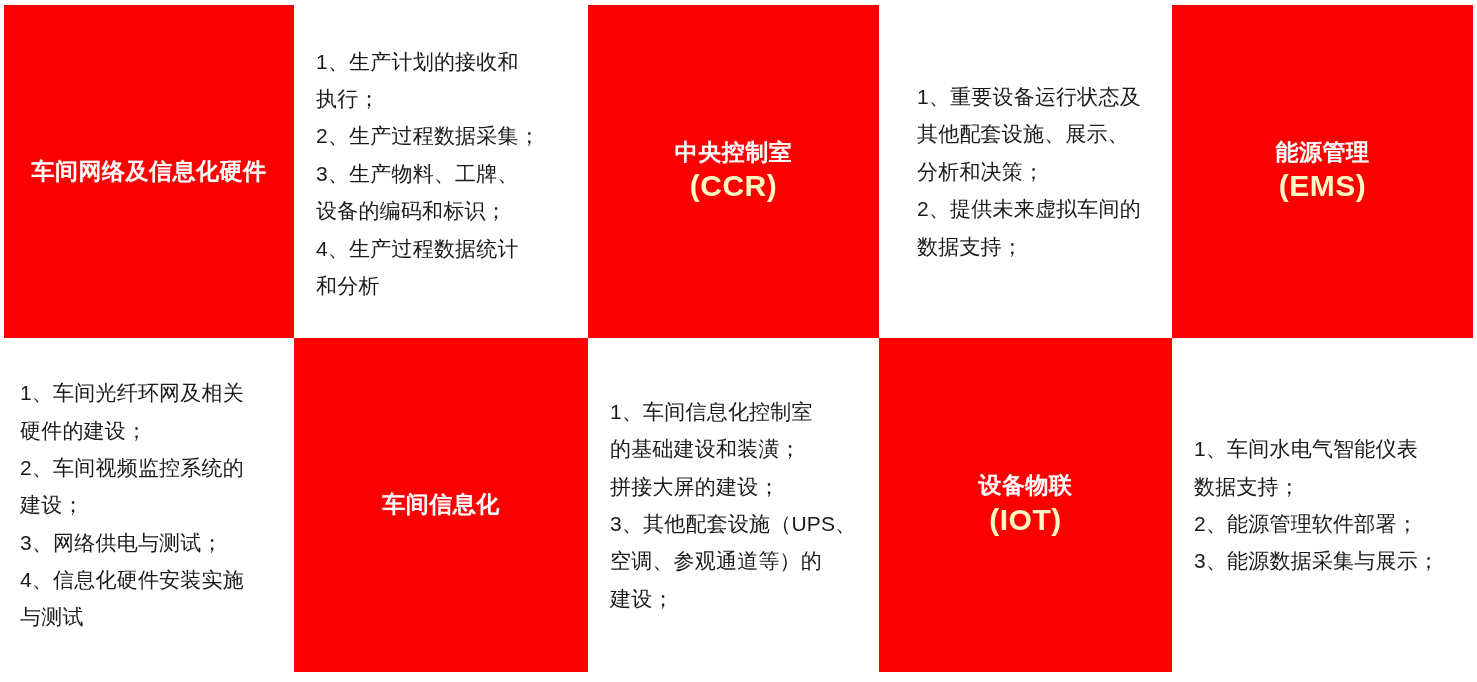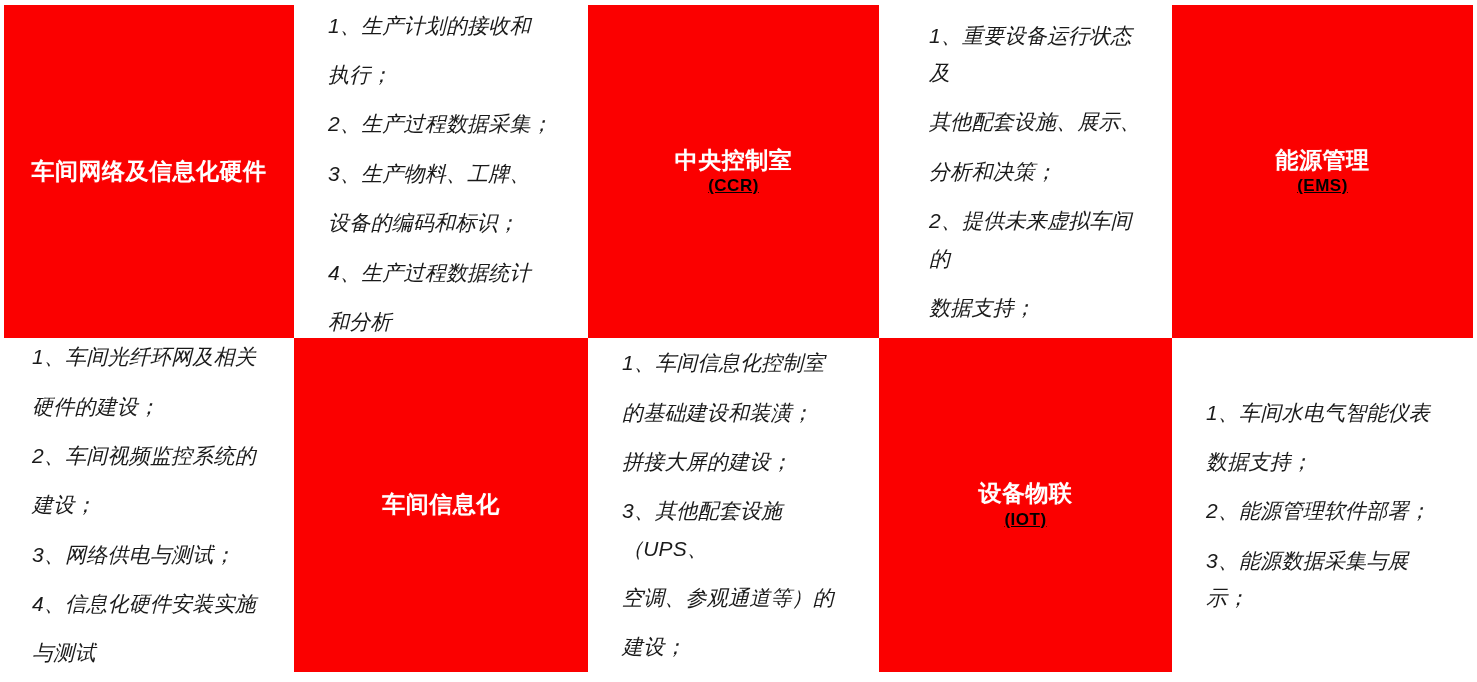--- a/index.html
+++ b/index.html
@@ -52,47 +52,45 @@
   .cell.red .title-line {
     color: #ffffff;
     font-weight: bold;
     font-size: 23px;
     line-height: 1.28;
     letter-spacing: 0.5px;
     padding: 0 14px;
     text-shadow: 0 0 1px rgba(255,255,255,0.35);
   }
   .cell.red .title-abbr {
-    color: #000000;
+    color: #fef9c3;
     font-weight: bold;
-    font-size: 17px;
+    font-size: 30px;
     line-height: 1.28;
     letter-spacing: 0.5px;
-    text-decoration: underline;
   }
 
   
   .cell.white {
     background: #ffffff;
     align-items: flex-start;
   }
   .cell.white .bullets {
     color: #1a1a1a;
     font-size: 21px;
     line-height: 1.78;
     padding: 0 14px 0 22px;
     width: 100%;
     box-sizing: border-box;
     letter-spacing: 0.2px;
   }
   .cell.white .bullet {
-    margin: 12px;
+    margin: 0;
     padding: 0;
     text-indent: 0;
-    font-style: italic;
   }
 
   
   .cell.c-r1c2 .bullets { padding-top: 4px; }
   .cell.c-r1c4 .bullets { padding-left: 38px; }
   .cell.c-r2c1 .bullets { padding-left: 16px; }
   .cell.c-r2c3 .bullets { }
   .cell.c-r2c5 .bullets { }
 
   

